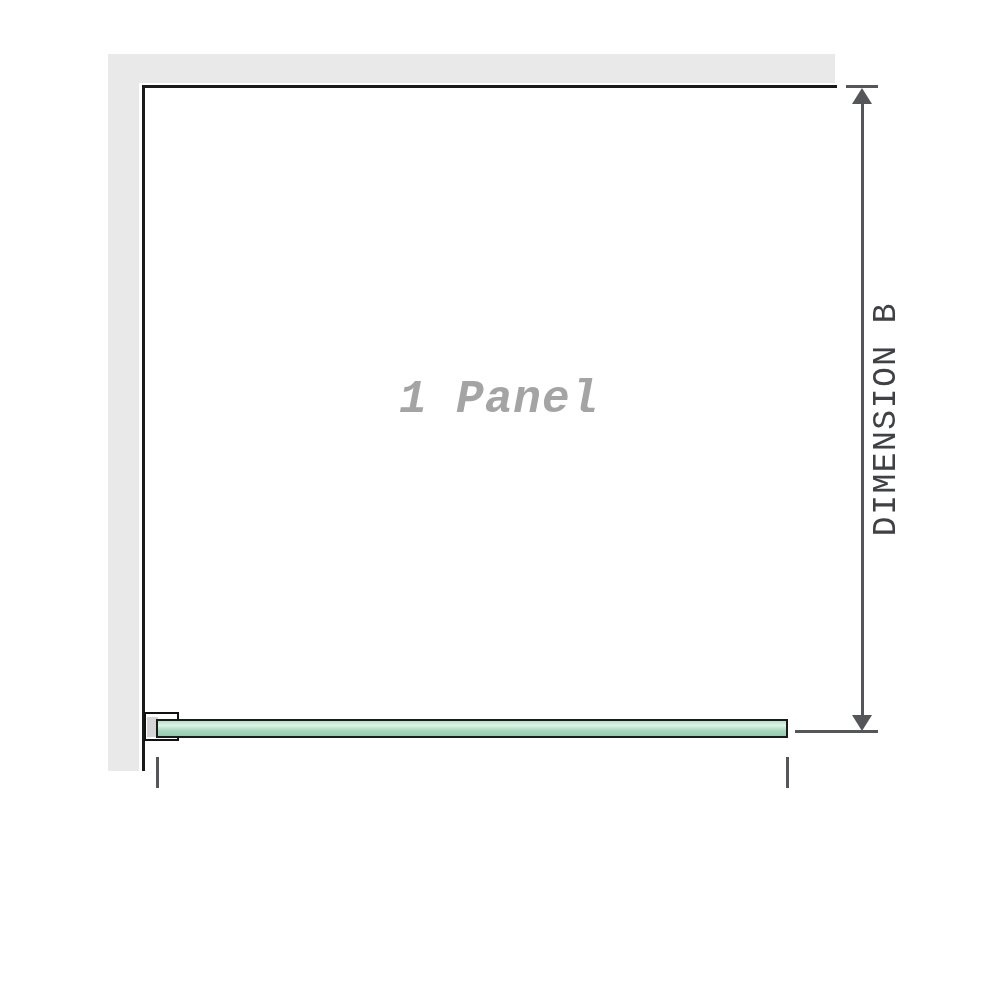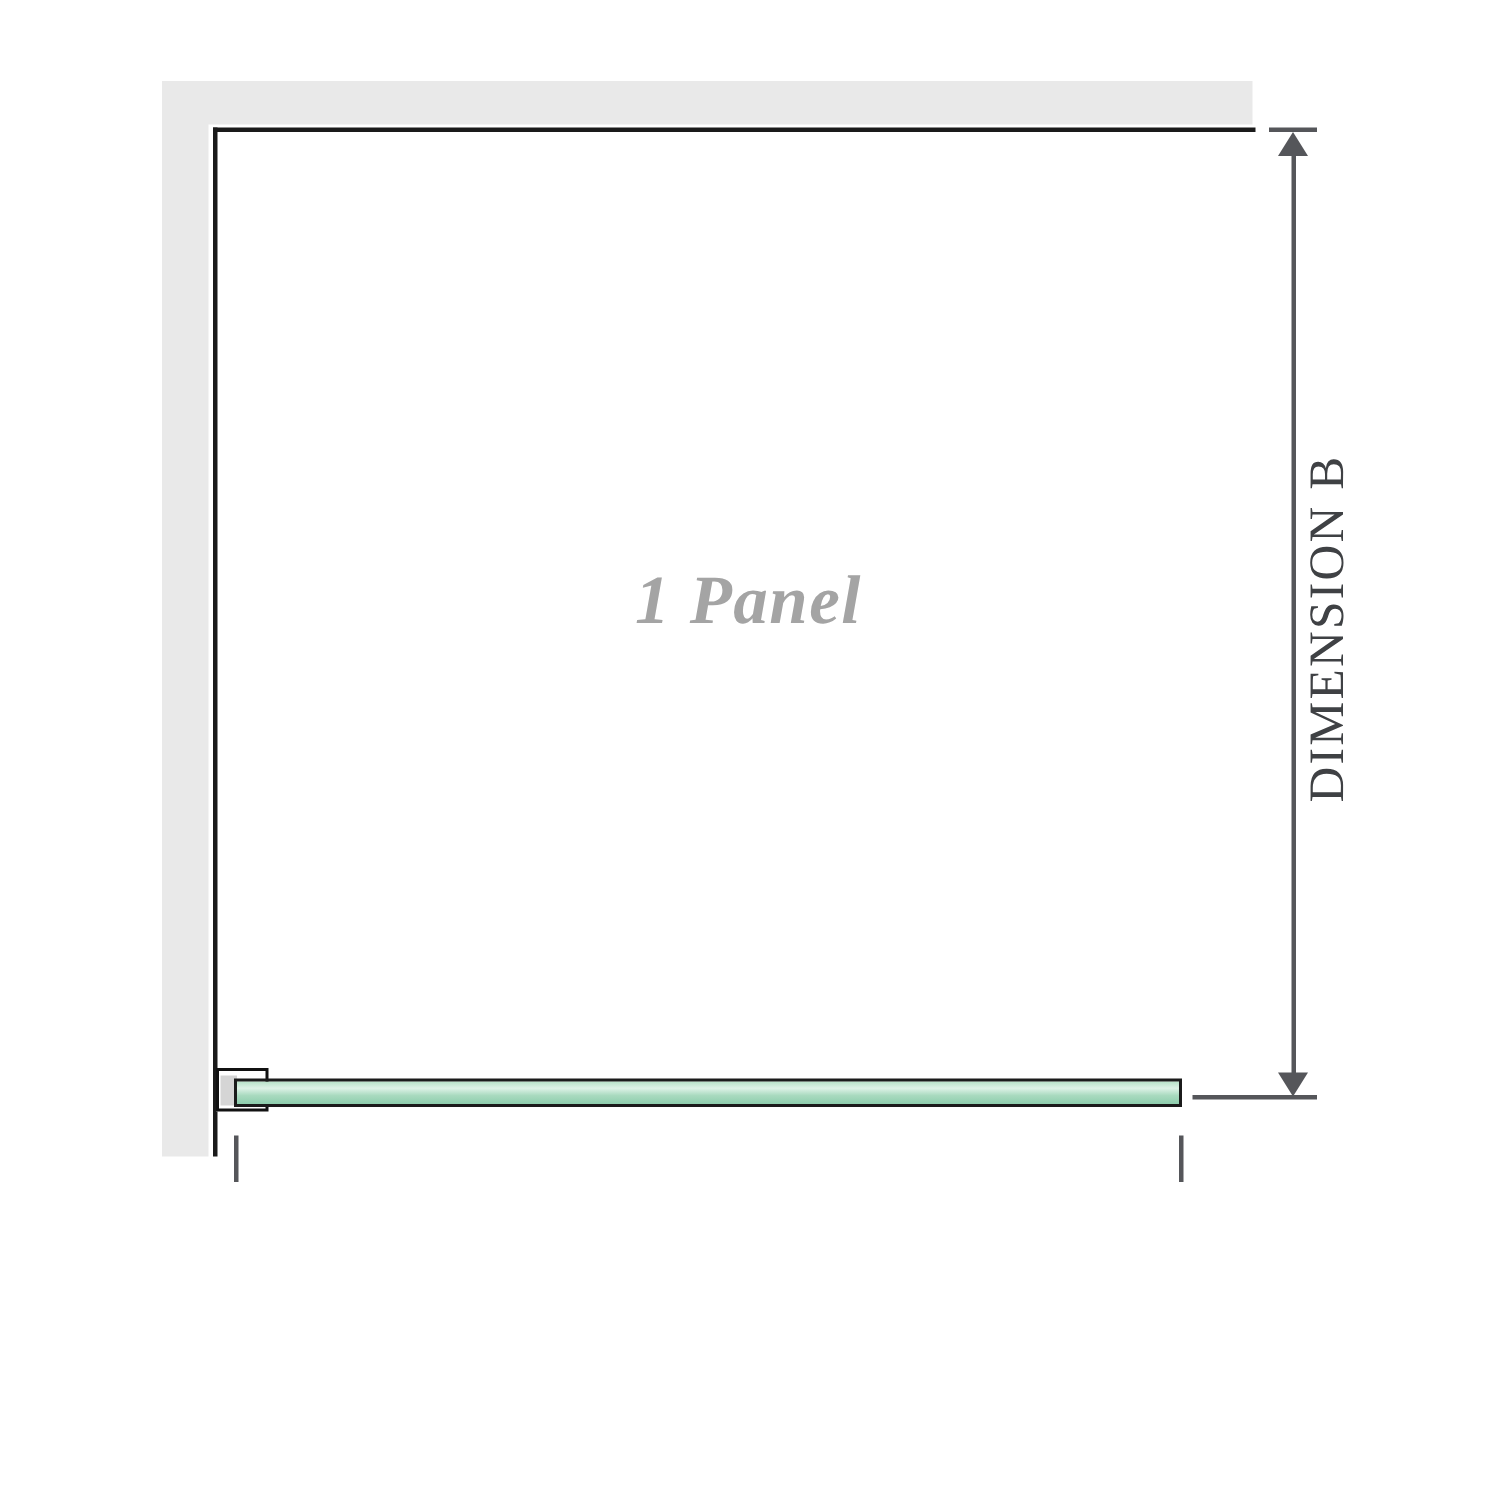--- a/index.html
+++ b/index.html
@@ -1,18 +1,18 @@
 <!DOCTYPE html>
 <html><head>
 <meta charset="utf-8">
 <style>
   html,body{margin:0;padding:0;background:#ffffff;}
   .canvas{
     position:relative;width:1000px;height:788px;background:#ffffff;
-    font-family:Liberation Serif, serif;overflow:hidden;
+    font-family:Liberation Mono, monospace;overflow:hidden;
   }
   .abs{position:absolute;}
 
   
   .wall{background:#e9e9e9;}
   .wall-top{left:108px;top:54px;width:727px;height:29px;}
   .wall-left{left:108px;top:54px;width:31px;height:717px;}
 
   
   .outline{background:#1a1a1a;}

